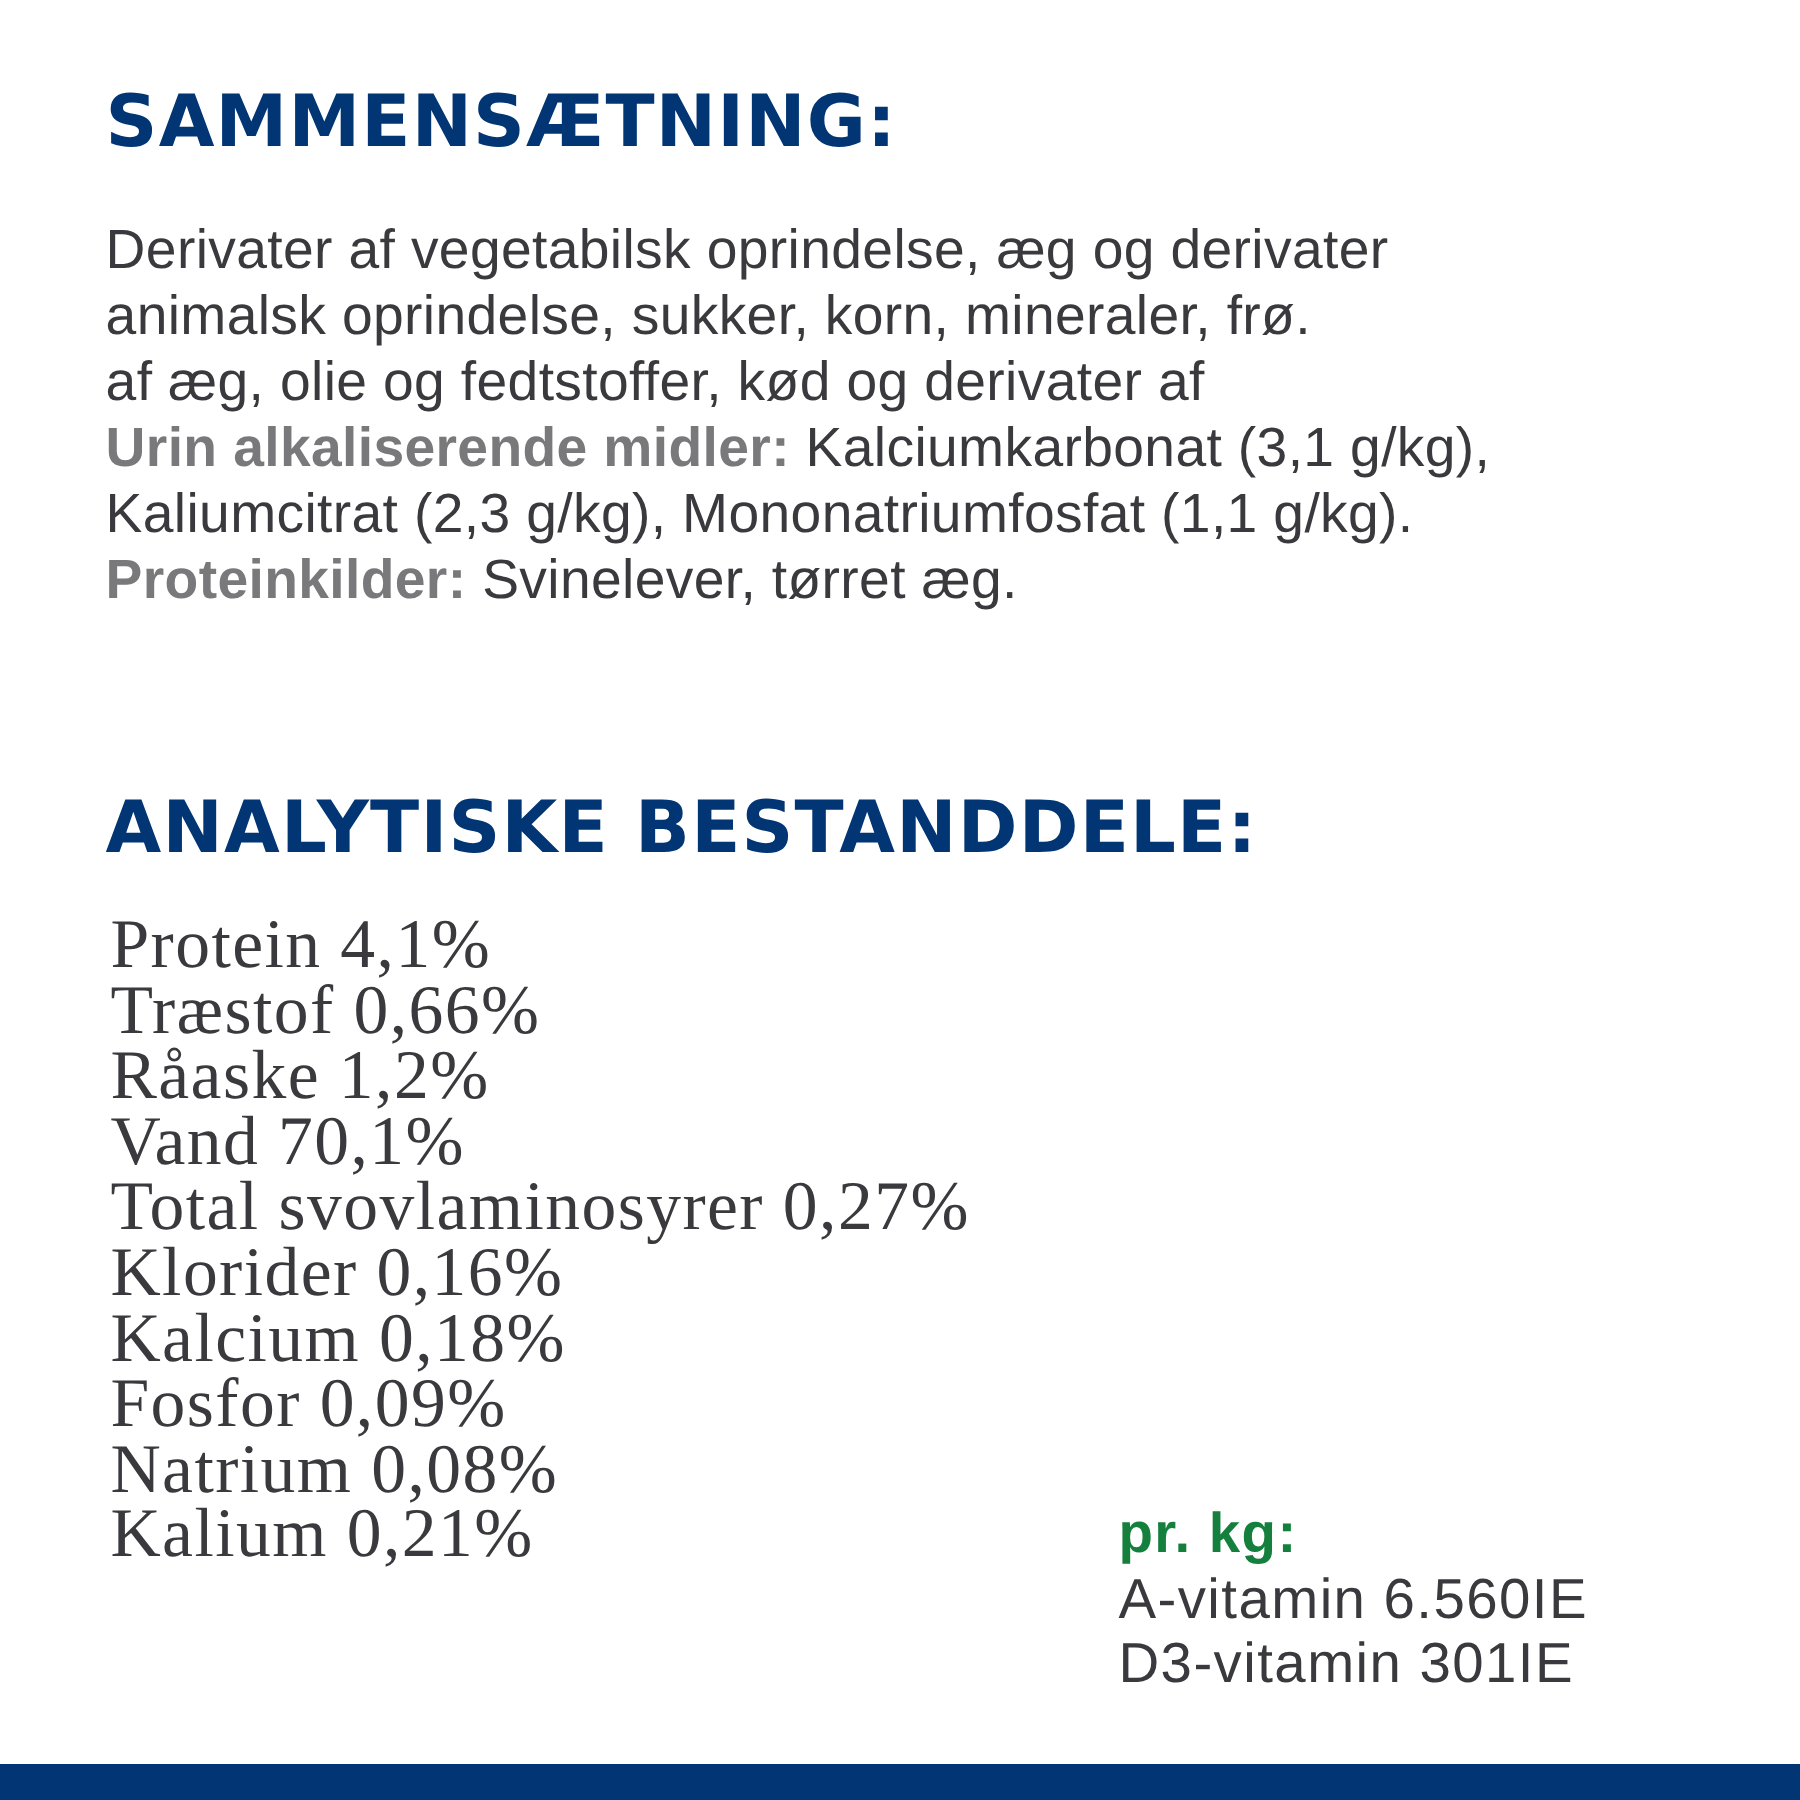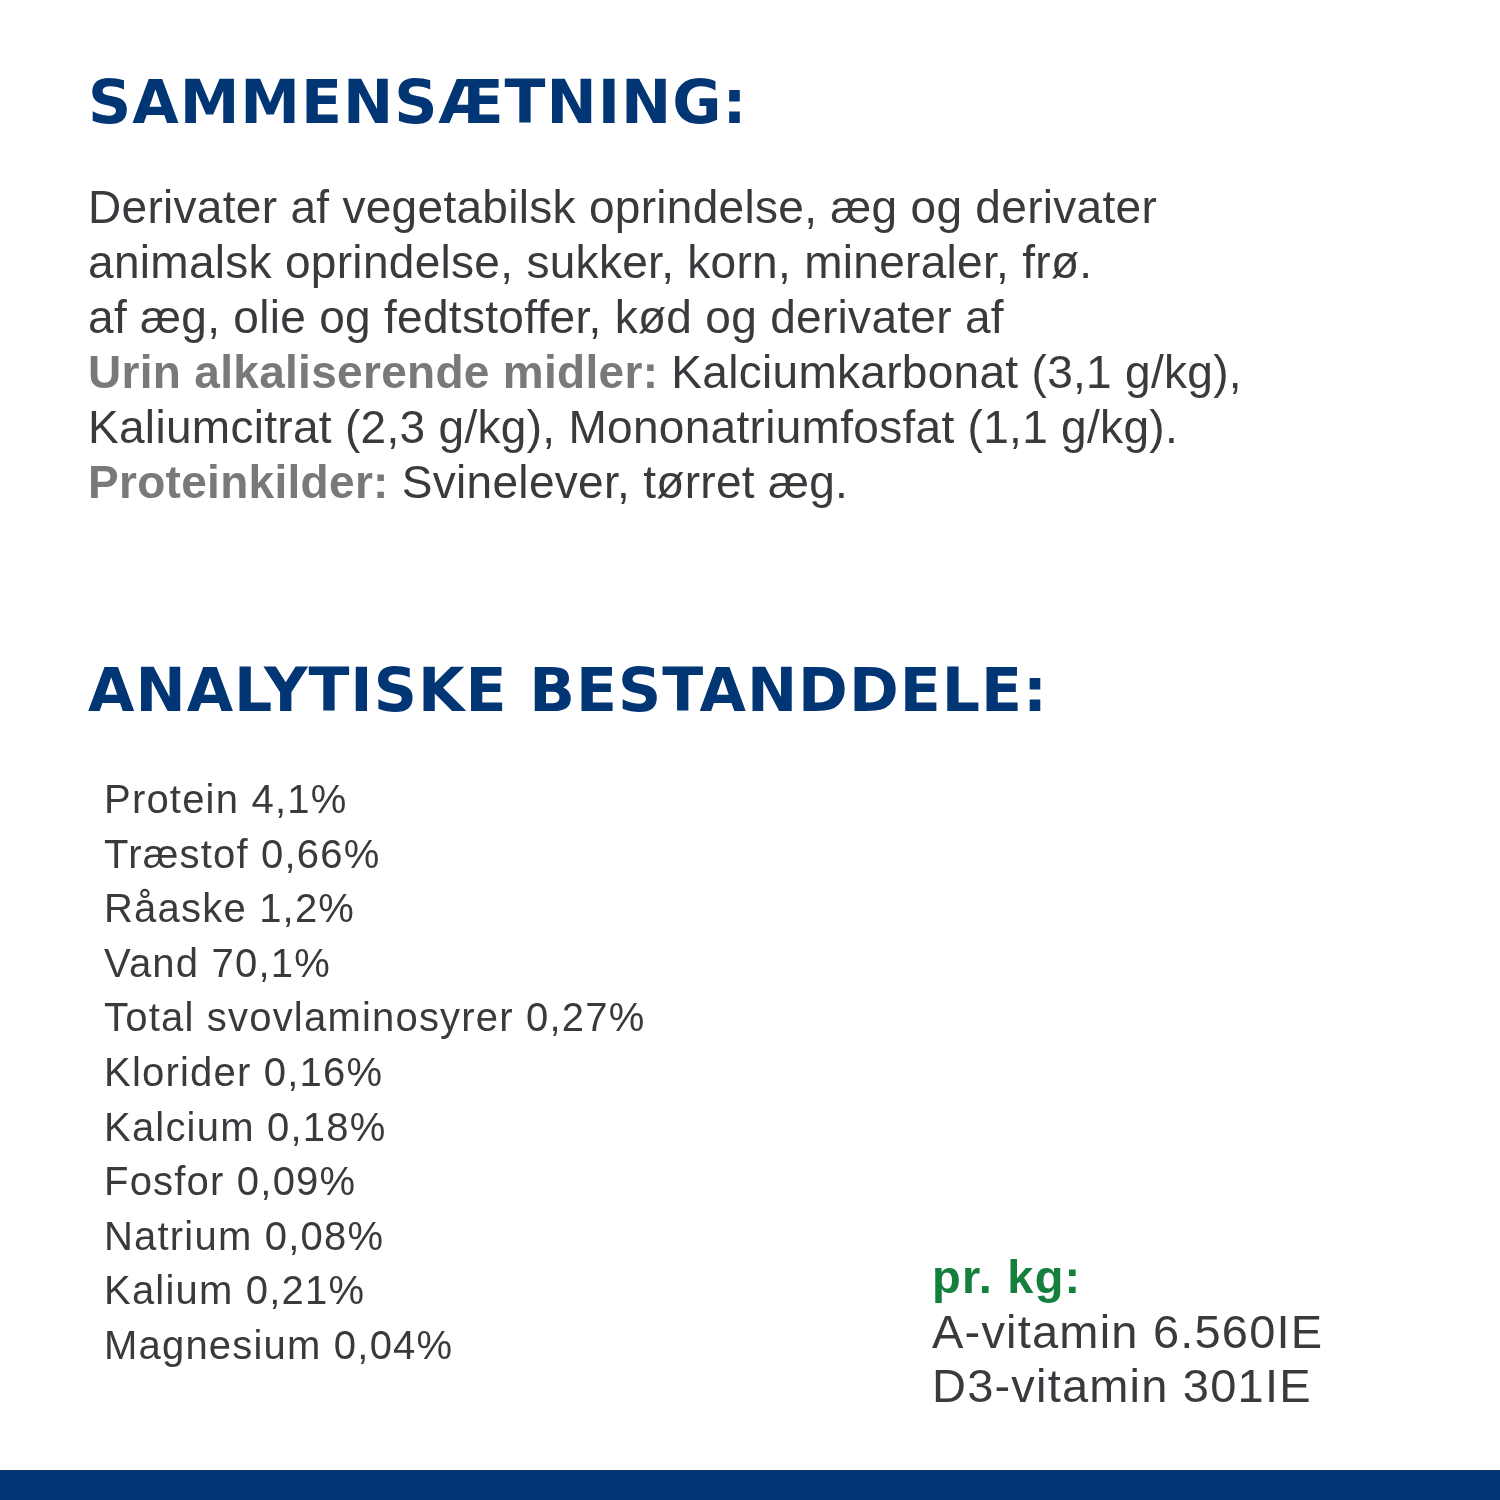--- a/index.html
+++ b/index.html
@@ -43,27 +43,28 @@
     .composition .line { display: block; white-space: nowrap; }
     .label-bold {
       font-weight: bold;
       color: #79797b;
     }
 
     .analytics {
       position: absolute;
       left: 88px;
       top: 756px;
-      font-size: 40px;
+      font-size: 58px;
       line-height: 54.6px;
       color: #3a3a3e;
       letter-spacing: 1.2px;
-      margin: 16px;
+      margin: 4px;
       padding: 0;
       list-style: none;
+      font-family: Liberation Serif, serif;
     }
     .analytics li { white-space: nowrap; }
 
     .perkg {
       position: absolute;
       left: 932px;
       top: 1250px;
       font-size: 47px;
       line-height: 54.6px;
       color: #3a3a3e;
@@ -105,21 +106,20 @@
   <li>Protein 4,1%</li>
   <li>Træstof 0,66%</li>
   <li>Råaske 1,2%</li>
   <li>Vand 70,1%</li>
   <li>Total svovlaminosyrer 0,27%</li>
   <li>Klorider 0,16%</li>
   <li>Kalcium 0,18%</li>
   <li>Fosfor 0,09%</li>
   <li>Natrium 0,08%</li>
   <li>Kalium 0,21%</li>
-  <li>Magnesium 0,04%</li>
 </ul>
 
 <div class="perkg">
   <span class="perkg-title">pr. kg:</span>
   <span class="vit">A-vitamin 6.560IE</span>
   <span class="vit">D3-vitamin 301IE</span>
 </div>
 
 <div class="footer-bar"></div>
 

